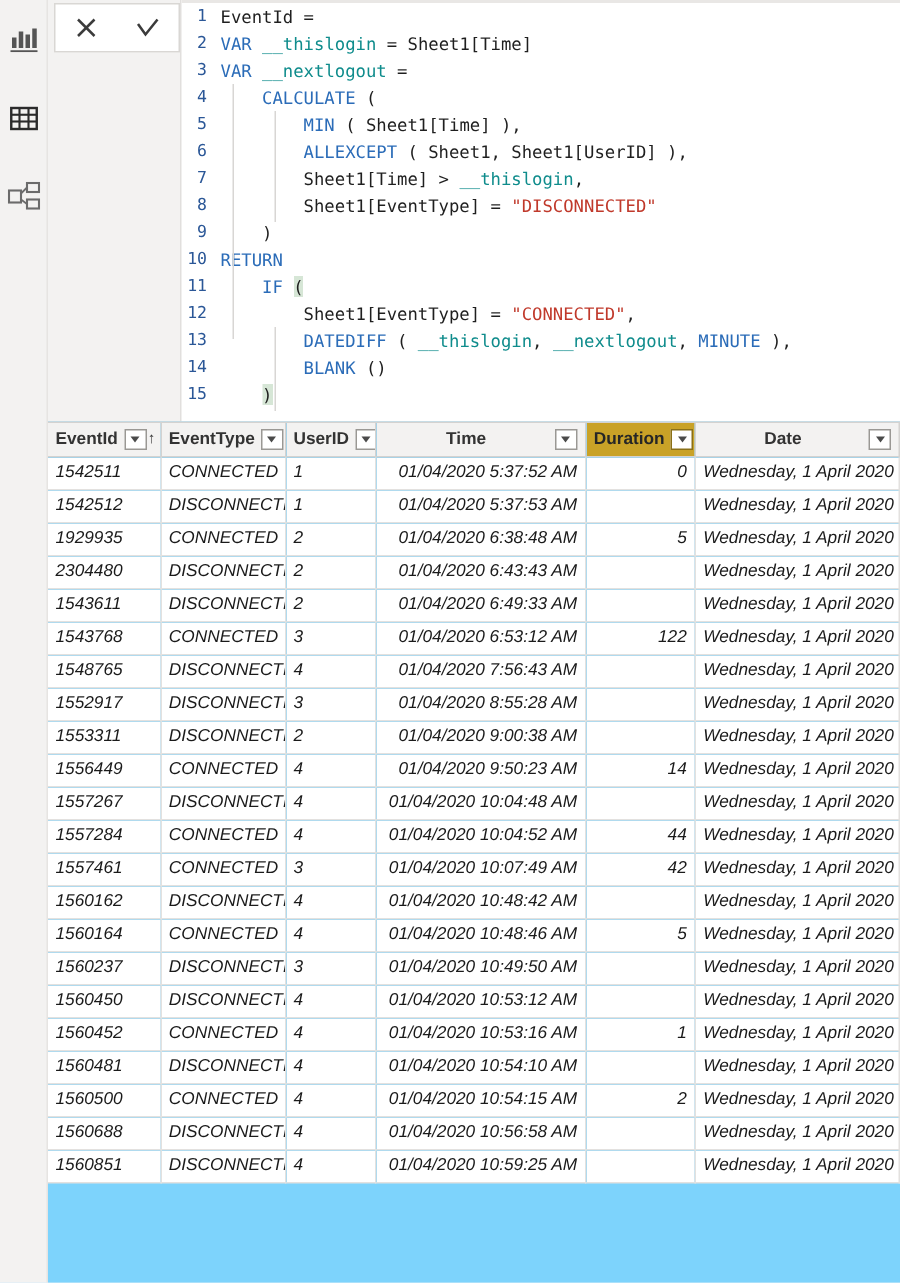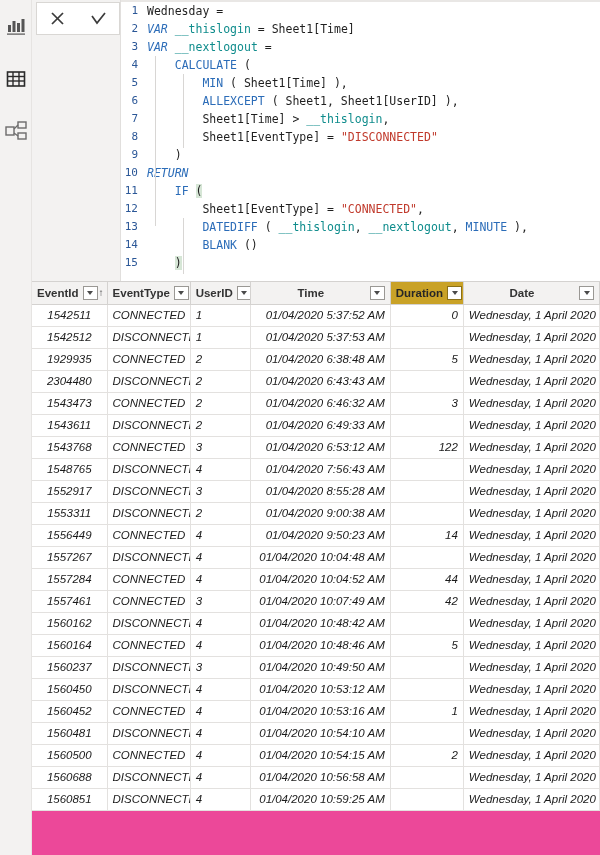--- a/index.html
+++ b/index.html
@@ -53,35 +53,35 @@
     font-size:11.5px;
     white-space:pre;
   }
   .lineno{
     width:24px;min-width:24px;text-align:right;padding-right:7px;
     color:#2b5797;font-size:11px;box-sizing:border-box;
     user-select:none;
   }
   .codetext{padding-left:2px;color:#1f1f1f;}
   
-  .t-kw{color:#2b6cb8;font-style:italic;}        
+  .t-kw{color:#2b6cb8;}        
   .t-fn{color:#2b6cb8;}        
   .t-var{color:#0f8c8c;}       
   .t-str{color:#c0392b;}       
   .t-plain{color:#1f1f1f;}
   .t-match{background:#d6e6d6;}
   
   .iguide{
     position:absolute;width:1px;background:#d8d6d4;
   }
 
   
   .grid{
     position:absolute;left:32px;top:281px;width:568px;height:574px;
-    background:#ec4899;box-sizing:border-box;overflow:hidden;
+    background:#7dd3fc;box-sizing:border-box;overflow:hidden;
     border-top:1px solid #d4d2d0;
   }
   table.dg{border-collapse:collapse;width:568px;table-layout:fixed;
            font-size:11.5px;}
   table.dg th{
     height:22px;padding:0 5px;box-sizing:border-box;
     background:#f3f2f1;color:#333333;
     font-weight:bold;font-size:11.5px;
     border-right:1px solid #d4d2d0;
     border-bottom:1px solid #d4d2d0;
@@ -106,21 +106,21 @@
   }
   .sortup{font-size:10px;line-height:10px;color:#3a3a3a;margin-left:1px;}
   table.dg td{
     height:22px;padding:0 5px;box-sizing:border-box;
     border-right:1px solid #e3e1df;
     border-bottom:1px solid #e3e1df;
     font-style:italic;color:#1a1a1a;font-size:11.5px;
     white-space:nowrap;overflow:hidden;vertical-align:middle;
     background:#ffffff;
   }
-  td.c-id{text-align:center;margin-left:36px;}
+  td.c-id{text-align:left;margin-left:36px;}
   td.c-type{text-align:left;font-style:normal;}
   td.c-user{text-align:left;font-style:normal;}
   td.c-time{text-align:right;}
   td.c-dur{text-align:right;background:#eceaea;}
   td.c-date{text-align:left;}
 </style>
 </head>
 <body>
 
 <div id="app">
@@ -167,21 +167,21 @@
       <div class="commit-btn" title="Commit">
         <svg width="17" height="15" viewBox="0 0 17 15">
           <polyline points="2,5 7,12 15,2" fill="none" stroke="#3b3b3b" stroke-width="1.7"></polyline>
         </svg>
       </div>
     </div>
 
     <div class="code-pane">
       <div class="code-top-rule"></div>
       <div id="code-lines">
-          <div class="codeline"><span class="lineno">1</span><span class="codetext"><span class="t-plain">Wednesday =</span></span></div>
+          <div class="codeline"><span class="lineno">1</span><span class="codetext"><span class="t-plain">EventId =</span></span></div>
           <div class="codeline"><span class="lineno">2</span><span class="codetext"><span class="t-kw">VAR</span><span class="t-plain"> </span><span class="t-var">__thislogin</span><span class="t-plain"> = Sheet1[Time]</span></span></div>
           <div class="codeline"><span class="lineno">3</span><span class="codetext"><span class="t-kw">VAR</span><span class="t-plain"> </span><span class="t-var">__nextlogout</span><span class="t-plain"> =</span></span></div>
           <div class="codeline"><span class="lineno">4</span><span class="codetext">    <span class="t-fn">CALCULATE</span><span class="t-plain"> (</span></span></div>
           <div class="codeline"><span class="lineno">5</span><span class="codetext">        <span class="t-fn">MIN</span><span class="t-plain"> ( Sheet1[Time] ),</span></span></div>
           <div class="codeline"><span class="lineno">6</span><span class="codetext">        <span class="t-fn">ALLEXCEPT</span><span class="t-plain"> ( Sheet1, Sheet1[UserID] ),</span></span></div>
           <div class="codeline"><span class="lineno">7</span><span class="codetext">        <span class="t-plain">Sheet1[Time] &gt; </span><span class="t-var">__thislogin</span><span class="t-plain">,</span></span></div>
           <div class="codeline"><span class="lineno">8</span><span class="codetext">        <span class="t-plain">Sheet1[EventType] = </span><span class="t-str">"DISCONNECTED"</span></span></div>
           <div class="codeline"><span class="lineno">9</span><span class="codetext">    <span class="t-plain">)</span></span></div>
           <div class="codeline"><span class="lineno">10</span><span class="codetext"><span class="t-kw">RETURN</span></span></div>
           <div class="codeline"><span class="lineno">11</span><span class="codetext">    <span class="t-fn">IF</span><span class="t-plain"> </span><span class="t-match">(</span></span></div>
@@ -290,28 +290,20 @@
           </tr>
           <tr>
             <td class="c-id">2304480</td>
             <td class="c-type">DISCONNECTED</td>
             <td class="c-user">2</td>
             <td class="c-time">01/04/2020 6:43:43 AM</td>
             <td class="c-dur"></td>
             <td class="c-date">Wednesday, 1 April 2020</td>
           </tr>
           <tr>
-            <td class="c-id">1543473</td>
-            <td class="c-type">CONNECTED</td>
-            <td class="c-user">2</td>
-            <td class="c-time">01/04/2020 6:46:32 AM</td>
-            <td class="c-dur">3</td>
-            <td class="c-date">Wednesday, 1 April 2020</td>
-          </tr>
-          <tr>
             <td class="c-id">1543611</td>
             <td class="c-type">DISCONNECTED</td>
             <td class="c-user">2</td>
             <td class="c-time">01/04/2020 6:49:33 AM</td>
             <td class="c-dur"></td>
             <td class="c-date">Wednesday, 1 April 2020</td>
           </tr>
           <tr>
             <td class="c-id">1543768</td>
             <td class="c-type">CONNECTED</td>

